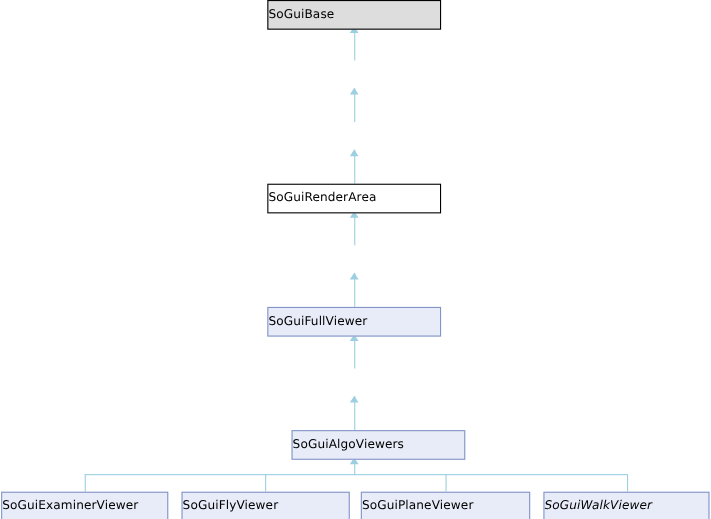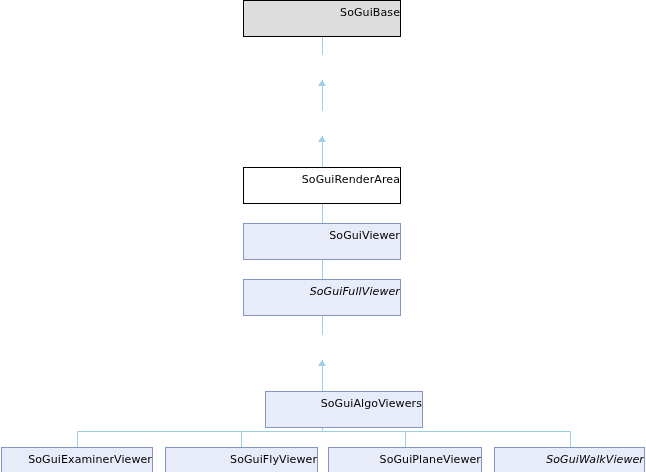--- a/index.html
+++ b/index.html
@@ -17,23 +17,23 @@
   #diagram {
     position: absolute;
     left: 0;
     top: 0;
     width: 646px;
     height: 472px;
   }
   .node {
     position: absolute;
     box-sizing: border-box;
-    height: 37px;
+    height: 27px;
     line-height: 23px;
-    text-align: right;
+    text-align: left;
     font-size: 11px;
     color: #000000;
     white-space: nowrap;
     overflow: hidden;
     letter-spacing: 0.1px;
   }
   .node.derived {
     background: #e8ebf8;
     border: 1px solid #8395c7;
   }
@@ -79,21 +79,20 @@
     <div class="edge v" style="left: 570px; top: 431px; height: 16px;"></div>
     <div class="arrowhead" style="left: 318px; top: 24px;"></div>
     <div class="arrowhead" style="left: 318px; top: 80px;"></div>
     <div class="arrowhead" style="left: 318px; top: 136px;"></div>
     <div class="arrowhead" style="left: 318px; top: 192px;"></div>
     <div class="arrowhead" style="left: 318px; top: 248px;"></div>
     <div class="arrowhead" style="left: 318px; top: 304px;"></div>
     <div class="arrowhead" style="left: 318px; top: 360px;"></div>
     <div class="arrowhead" style="left: 318px; top: 416px;"></div>
     <div class="node root" style="left: 243px; top: 0px; width: 158px;">SoGuiBase</div>
-    <div class="node current" style="left: 243px; top: 167px; width: 158px; padding-left: 40px;">SoGuiRenderArea</div>
-    <div class="node derived" style="left: 243px; top: 223px; width: 158px;">SoGuiViewer</div>
-    <div class="node derived" style="left: 243px; top: 279px; width: 158px; font-style: italic;">SoGuiFullViewer</div>
+    <div class="node current" style="left: 243px; top: 167px; width: 158px;">SoGuiRenderArea</div>
+    <div class="node derived" style="left: 243px; top: 279px; width: 158px;">SoGuiFullViewer</div>
     <div class="node derived" style="left: 244px; top: 391px; width: 158px; margin-left: 21px;">SoGuiAlgoViewers</div>
     <div class="node derived" style="left: 1px; top: 447px; width: 152px;">SoGuiExaminerViewer</div>
     <div class="node derived" style="left: 165px; top: 447px; width: 153px;">SoGuiFlyViewer</div>
     <div class="node derived" style="left: 328px; top: 447px; width: 154px;">SoGuiPlaneViewer</div>
     <div class="node derived" style="left: 494px; top: 447px; width: 151px; font-style: italic;">SoGuiWalkViewer</div>
   </div>
 
 </body></html>

